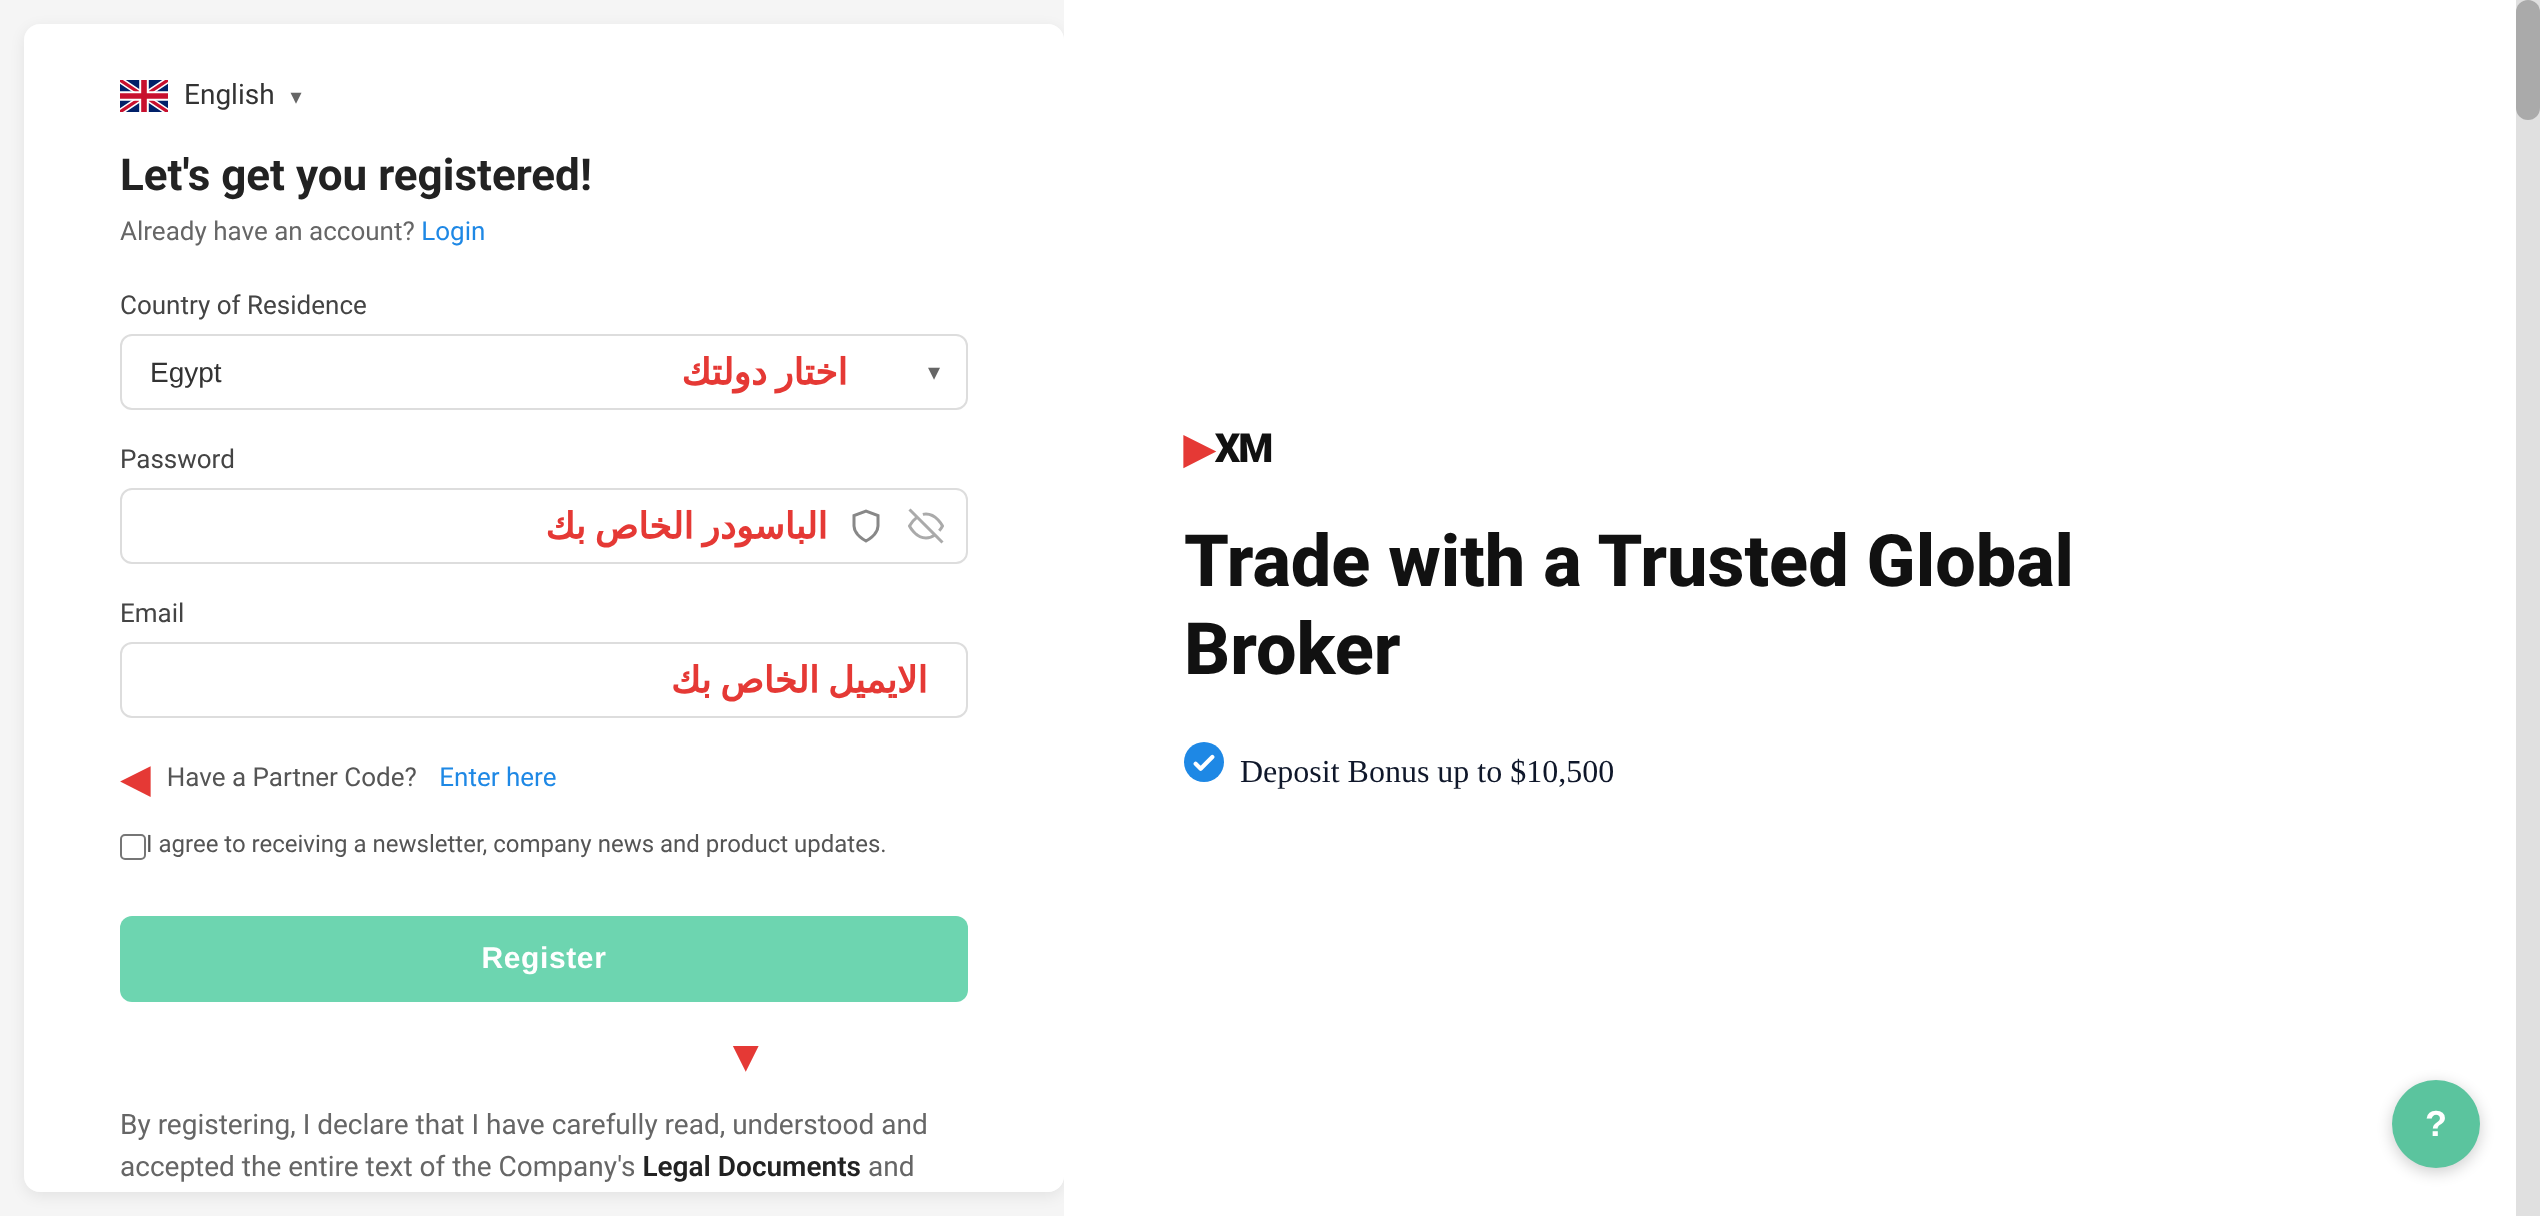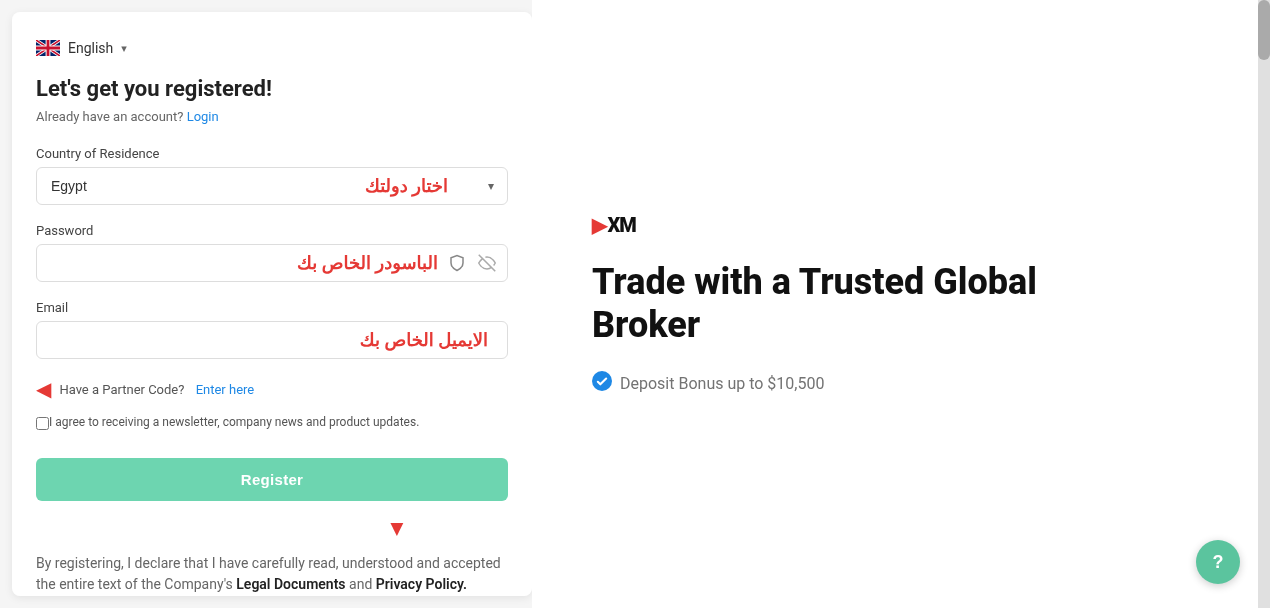--- a/index.html
+++ b/index.html
@@ -8,21 +8,21 @@
       background: #f5f5f5;
       display: flex;
       height: 608px;
       overflow: hidden;
     }
     .left-panel {
       width: 520px;
       background: #fff;
       border-radius: 8px;
       margin: 12px 0 12px 12px;
-      padding: 28px 24px;
+      padding: 28px 48px;
       overflow-y: auto;
       flex-shrink: 0;
       box-shadow: 0 2px 8px rgba(0,0,0,0.08);
     }
     .right-panel {
       flex: 1;
       background: #fff;
       display: flex;
       flex-direction: column;
       justify-content: center;
@@ -204,24 +204,25 @@
     .right-title {
       font-size: 36px;
       font-weight: 800;
       color: #111;
       line-height: 1.2;
       margin-bottom: 24px;
       max-width: 500px;
     }
     .bonus-item {
       display: flex;
-      align-items: center;
+      align-items: flex-end;
       gap: 8px;
       font-size: 16px;
-      color: #737373;
+      color: #0f172a;
+      font-family: Liberation Serif, serif;
     }
     .bonus-icon {
       color: #1e88e5;
       font-size: 18px;
     }
     
     .arabic-label {
       position: absolute;
       font-family: Liberation Serif, serif;
       font-size: 18px;

